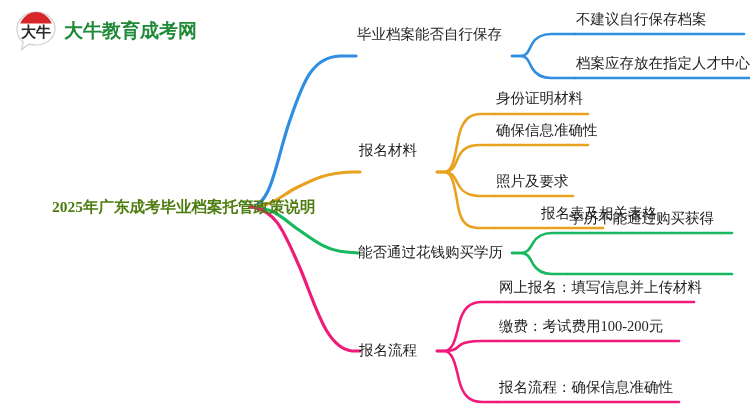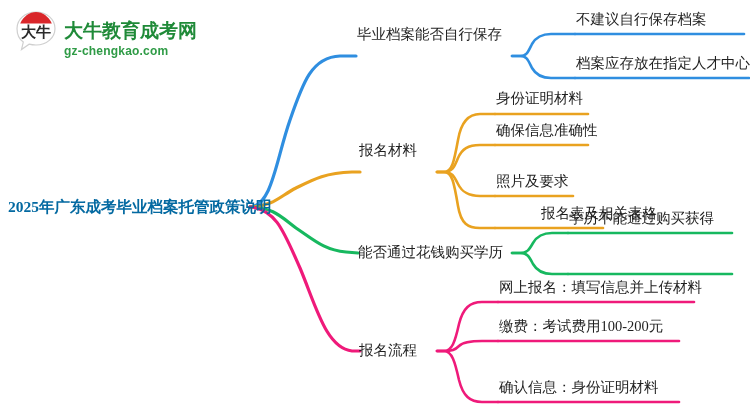--- a/index.html
+++ b/index.html
@@ -69,22 +69,23 @@
 
   .node-label {
     position: absolute;
     white-space: nowrap;
     color: #1a1a1a;
     font-family: Liberation Serif, serif;
   }
   .root-label {
     font-size: 15.5px;
     font-weight: bold;
-    color: #0369a1;
+    color: #4d7c0f;
     letter-spacing: 0px;
+    margin-left: 44px;
   }
   .branch-label {
     font-size: 14.5px;
     color: #1f1f1f;
   }
   .leaf-label {
     font-size: 14.5px;
     color: #1f1f1f;
   }
 </style>
@@ -94,21 +95,20 @@
 <div id="mindmap-root">
 
   <div class="logo-wrap">
     <svg class="logo-mark" viewBox="0 0 44 42">
       <path d="M22 2 C33 2 41 9.5 41 18.5 C41 27.5 33 35 22 35 C19.5 35 17.2 34.7 15.1 34.15 L7.5 39.5 L9.3 32.1 C5 29.1 3 24.1 3 18.5 C3 9.5 11 2 22 2 Z" fill="#ffffff" stroke="#cfcfcf" stroke-width="1.2"></path>
       <path d="M6.2 13.4 C9.6 6.3 15.4 2 22 2 C28.6 2 34.4 6.3 37.8 13.4 Z" fill="#d9262a"></path>
       <text x="22" y="27" font-size="15" font-weight="bold" fill="#2b2b2b" text-anchor="middle" font-family="'Liberation Sans', 'DejaVu Sans', sans-serif">大牛</text>
     </svg>
     <div class="logo-text-block">
       <div class="logo-title">大牛教育成考网</div>
-      <div class="logo-sub">gz-chengkao.com</div>
     </div>
   </div>
 
   <svg class="mm-svg" width="750" height="410">
 
     <g>
       <path d="M250,207 C272,206 276,160 290,120 C303,82 312,57 340,56 L356,56" fill="none" stroke="#2f8ee0" stroke-width="3.2" stroke-linecap="round"></path>
       <path d="M512,56 L520,56 C527,56 528,52 532,44 C536,37 542,34 551,34 L575,34" fill="none" stroke="#2f8ee0" stroke-width="2.6" stroke-linecap="round"></path>
       <path d="M512,56 L520,56 C527,56 528,60 532,68 C536,75 542,78 551,78 L575,78" fill="none" stroke="#2f8ee0" stroke-width="2.6" stroke-linecap="round"></path>
       <line x1="575" y1="34" x2="744" y2="34" stroke="#2f8ee0" stroke-width="2.6" stroke-linecap="round"></line>
@@ -157,15 +157,15 @@
   <div class="node-label leaf-label" style="left:496px; top:121px;">确保信息准确性</div>
   <div class="node-label leaf-label" style="left:496px; top:172px;">照片及要求</div>
   <div class="node-label leaf-label" style="left:496px; top:204px;margin-left:45px;">报名表及相关表格</div>
 
   <div class="node-label branch-label" style="left:358px; top:243px;">能否通过花钱购买学历</div>
   <div class="node-label leaf-label" style="left:569px; top:209px;">学历不能通过购买获得</div>
 
   <div class="node-label branch-label" style="left:359px; top:341px;">报名流程</div>
   <div class="node-label leaf-label" style="left:499px; top:278px;">网上报名：填写信息并上传材料</div>
   <div class="node-label leaf-label" style="left:499px; top:317px;">缴费：考试费用100-200元</div>
-  <div class="node-label leaf-label" style="left:499px; top:378px;">确认信息：身份证明材料</div>
+  <div class="node-label leaf-label" style="left:499px; top:378px;">报名流程：确保信息准确性</div>
 
 </div>
 
 </body></html>

